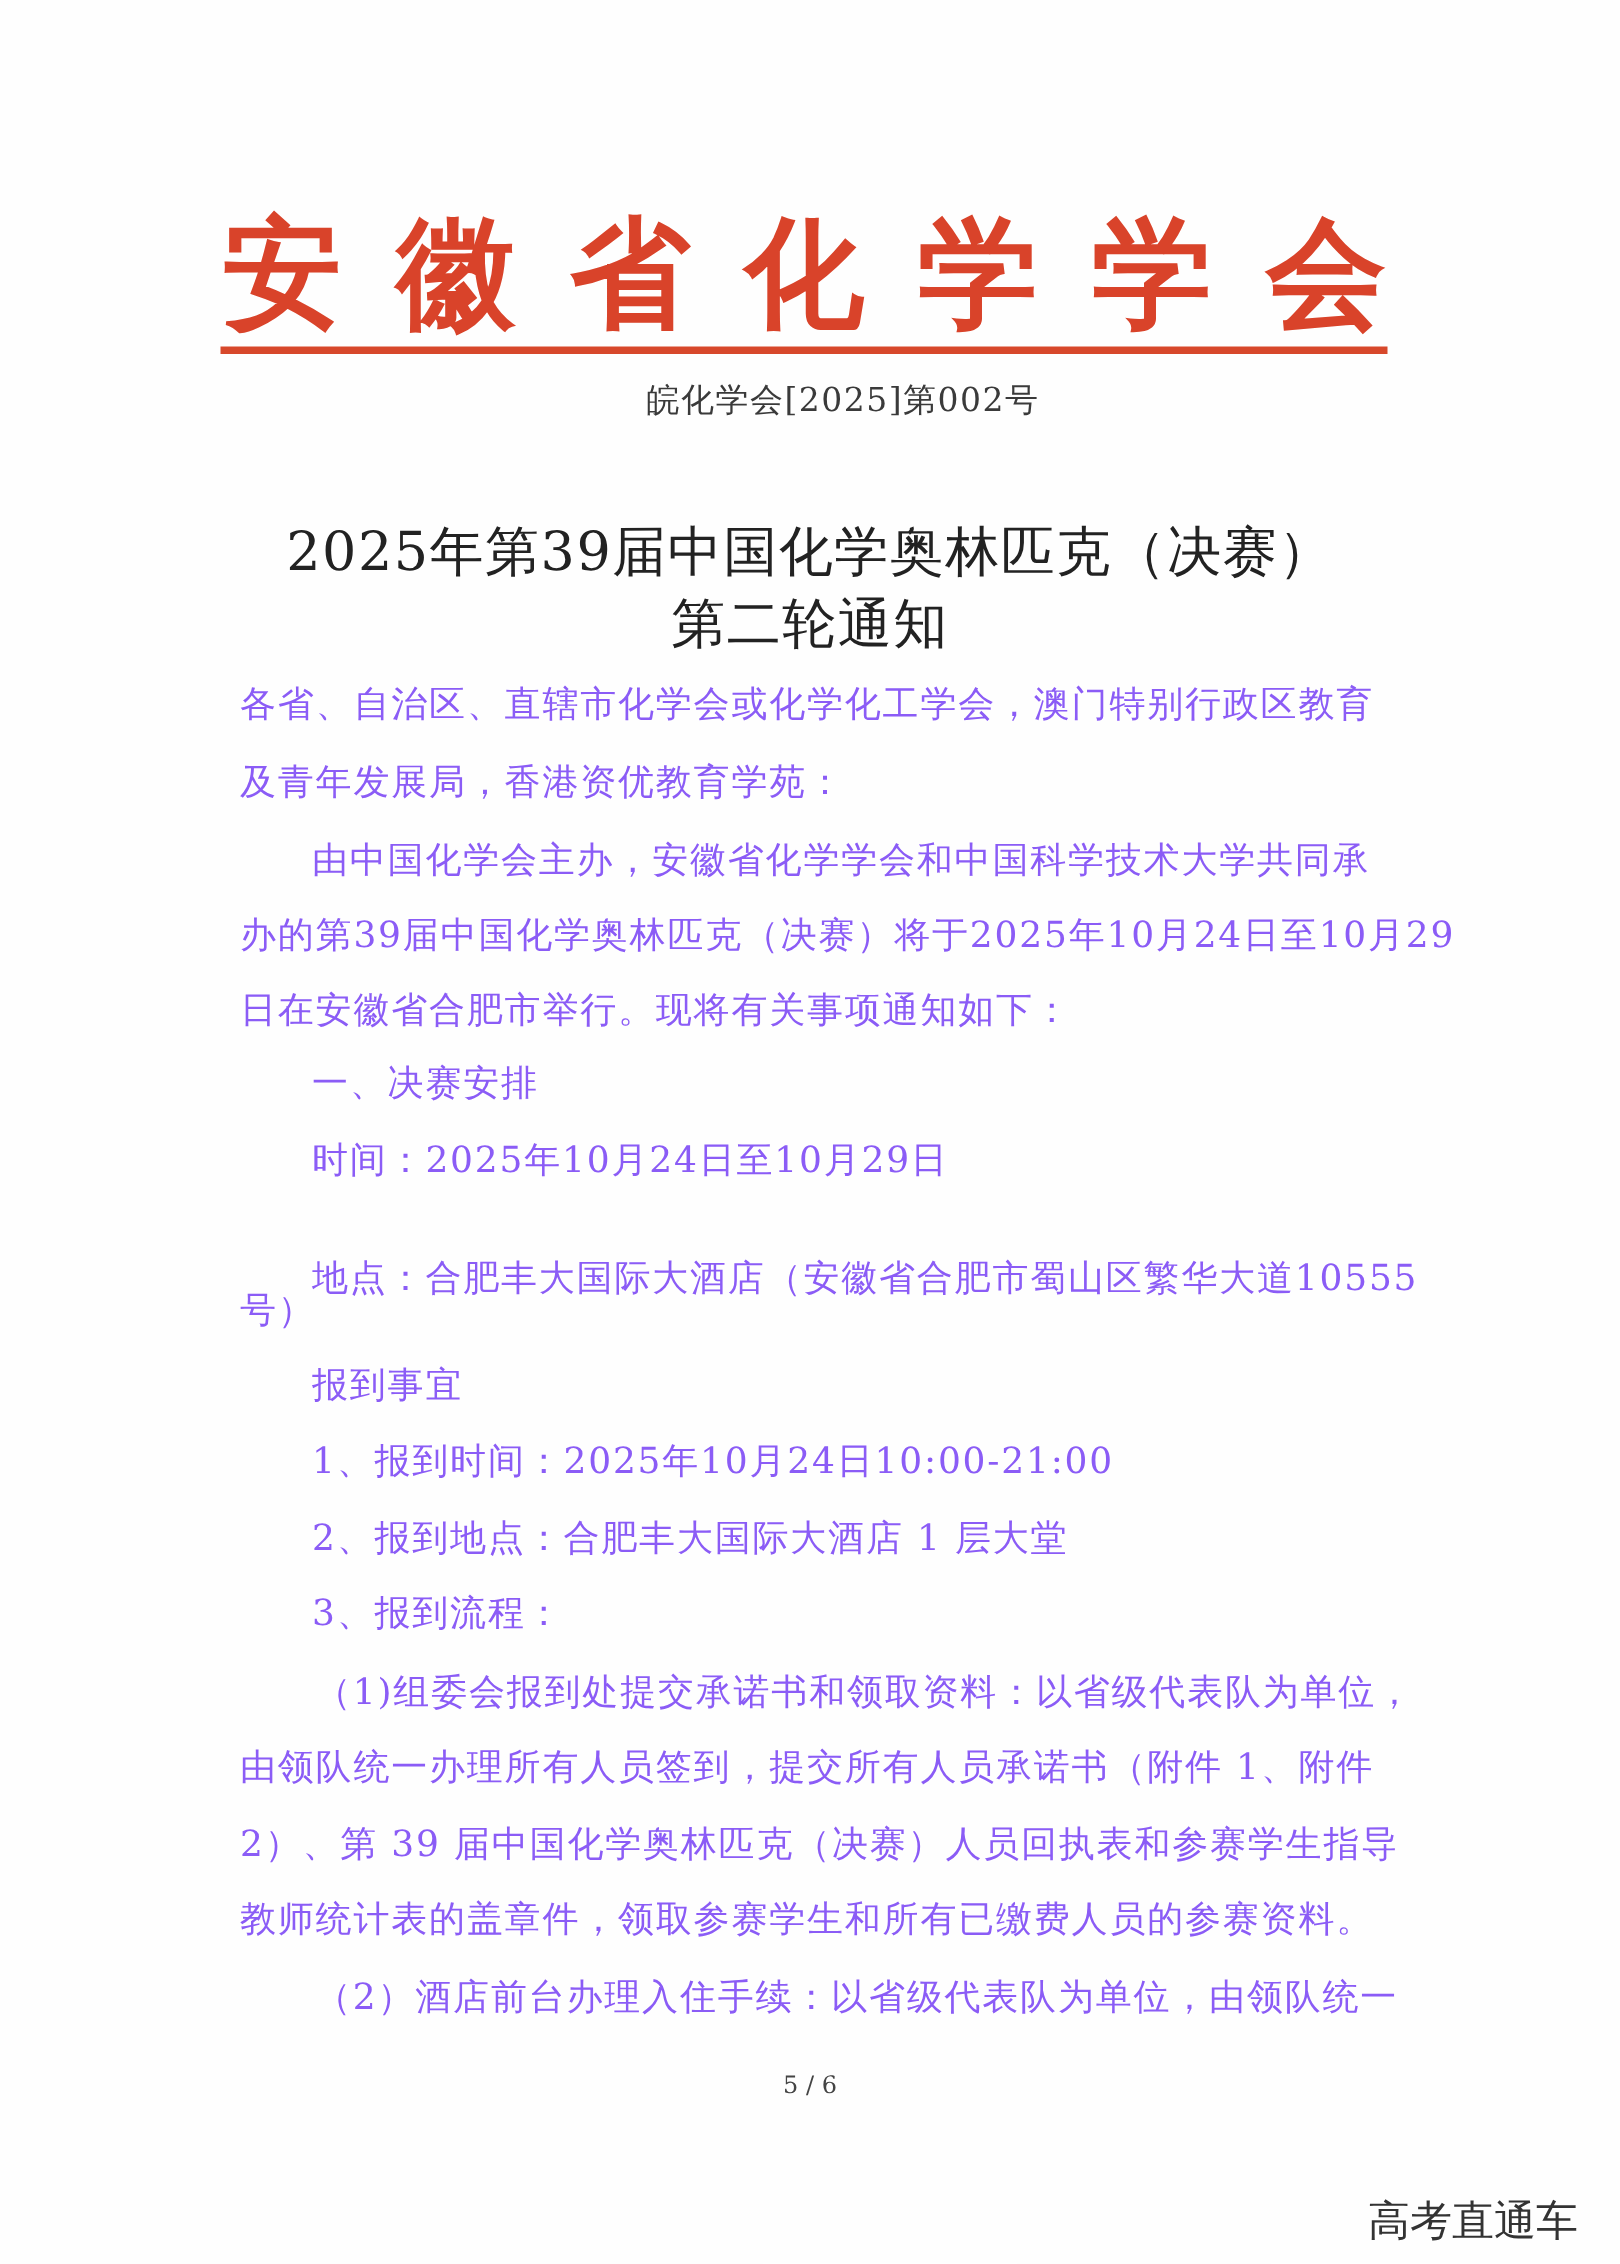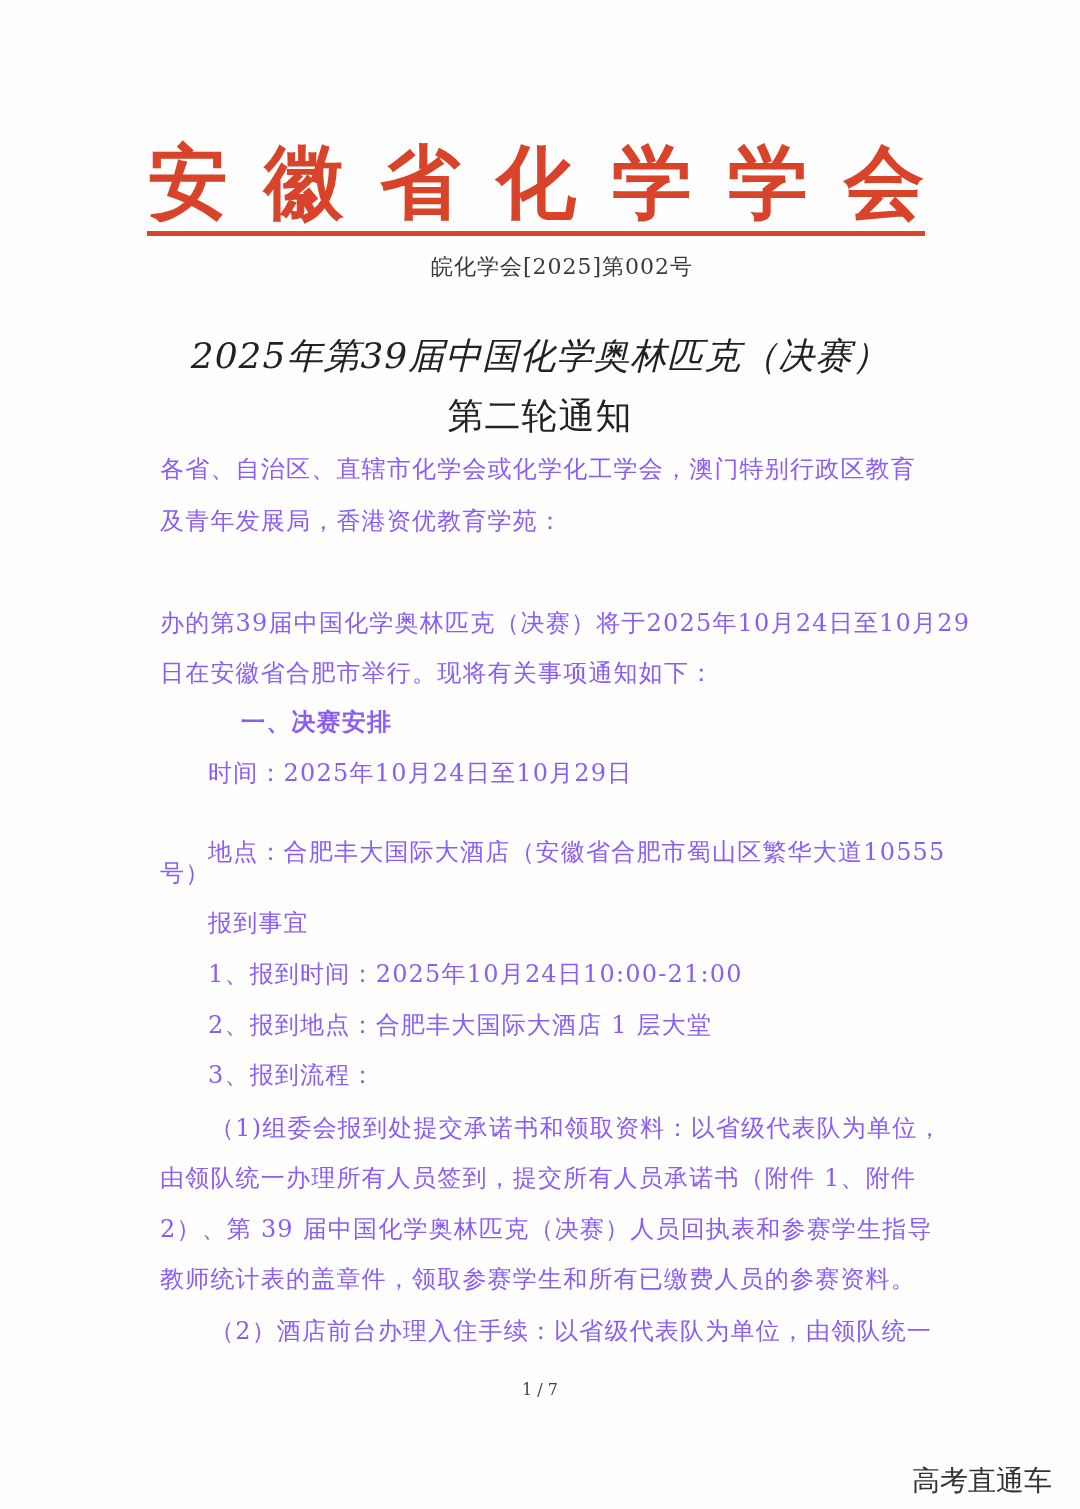--- a/index.html
+++ b/index.html
@@ -56,34 +56,34 @@
     }
     .title {
       position: absolute;
       left: 0;
       width: 1080px;
       text-align: center;
       font-size: 36px;
       color: #222;
       letter-spacing: 1px;
     }
-    .title.l1 { top: 332px; font-style: italic; }
+    .title.l1 { top: 344px; }
     .title.l2 { top: 392px; }
     .body-text {
       position: absolute;
       left: 160px;
       width: 752px;
       font-size: 24px;
       line-height: 32px;
       color: #8b5cf6;
       white-space: nowrap;
       letter-spacing: 1.2px;
     }
     .indent { left: 208px; }
-    .bold { font-weight: bold; margin-left: 33px; }
+    .bold { font-weight: normal; }
     .page-num {
       position: absolute;
       left: 0;
       width: 1080px;
       top: 1380px;
       text-align: center;
       font-size: 16px;
       color: #444;
     }
     .watermark {
@@ -114,20 +114,21 @@
   <div class="red-rule"></div>
 
   <div class="doc-number">皖化学会[2025]第002号</div>
 
   <div class="title l1">2025年第39届中国化学奥林匹克（决赛）</div>
   <div class="title l2">第二轮通知</div>
 
   <div class="body-text" style="top:453px;">各省、自治区、直辖市化学会或化学化工学会，澳门特别行政区教育</div>
   <div class="body-text" style="top:505px;">及青年发展局，香港资优教育学苑：</div>
 
+  <div class="body-text indent" style="top:557px;">由中国化学会主办，安徽省化学学会和中国科学技术大学共同承</div>
   <div class="body-text" style="top:607px;">办的第39届中国化学奥林匹克（决赛）将于2025年10月24日至10月29</div>
   <div class="body-text" style="top:657px;">日在安徽省合肥市举行。现将有关事项通知如下：</div>
 
   <div class="body-text indent bold" style="top:706px;">一、决赛安排</div>
 
   <div class="body-text indent" style="top:757px;">时间：2025年10月24日至10月29日</div>
 
   <div class="body-text indent" style="top:836px;">地点：合肥丰大国际大酒店（安徽省合肥市蜀山区繁华大道10555</div>
   <div class="body-text" style="top:857px;">号）</div>
 
@@ -136,16 +137,16 @@
   <div class="body-text indent" style="top:958px;">1、报到时间：2025年10月24日10:00-21:00</div>
   <div class="body-text indent" style="top:1009px;">2、报到地点：合肥丰大国际大酒店 1 层大堂</div>
   <div class="body-text indent" style="top:1059px;">3、报到流程：</div>
 
   <div class="body-text" style="top:1112px; left:210px;">（1)组委会报到处提交承诺书和领取资料：以省级代表队为单位，</div>
   <div class="body-text" style="top:1162px;">由领队统一办理所有人员签到，提交所有人员承诺书（附件 1、附件</div>
   <div class="body-text" style="top:1213px;">2）、第 39 届中国化学奥林匹克（决赛）人员回执表和参赛学生指导</div>
   <div class="body-text" style="top:1263px;">教师统计表的盖章件，领取参赛学生和所有已缴费人员的参赛资料。</div>
   <div class="body-text" style="top:1315px; left:210px;">（2）酒店前台办理入住手续：以省级代表队为单位，由领队统一</div>
 
-  <div class="page-num">1 / 7</div>
+  <div class="page-num">5 / 6</div>
 
   <div class="watermark">高考直通车</div>
 </div>
 
 </body></html>

